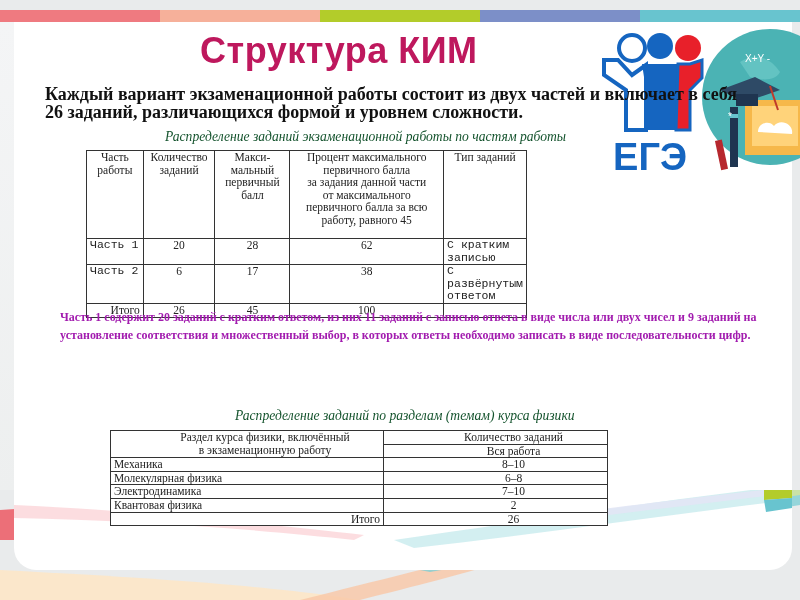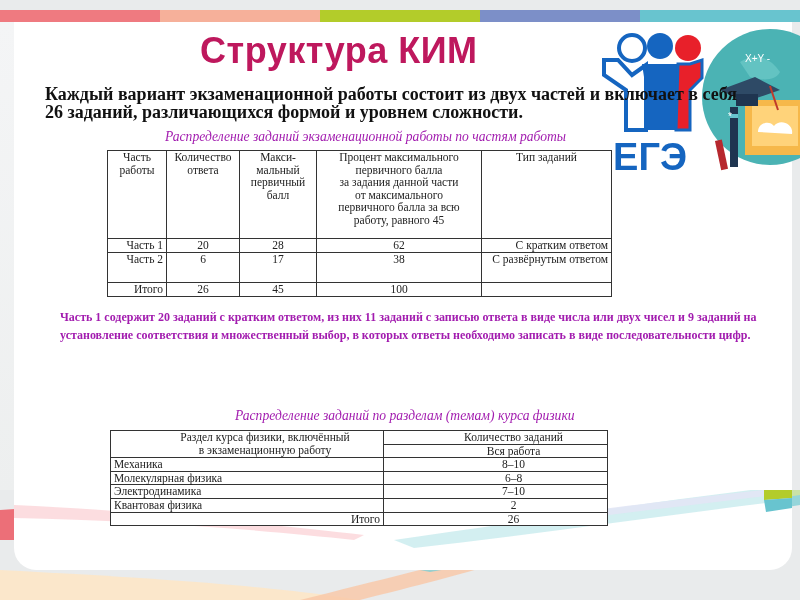--- a/index.html
+++ b/index.html
@@ -19,27 +19,27 @@
   .title {
     position:absolute; left:200px; top:30px; width:340px; text-align:left;
     font-family:"Liberation Sans", sans-serif; font-weight:bold; font-size:36px;
     color:#be185d; letter-spacing:0.5px;
   }
   .intro {
     position:absolute; left:45px; top:85px; width:700px;
     font-weight:bold; font-size:18px; line-height:18px; color:#111;
   }
   .caption {
-    position:absolute; font-style:italic; font-size:13.6px; color:#a21caf; white-space:nowrap;
+    position:absolute; font-style:italic; font-size:13.6px; color:#14532d; white-space:nowrap;
   }
   table.kim { position:absolute; border-collapse:collapse; background:#fff; font-size:11.5px; color:#222; }
   table.kim td { border:1px solid #333; padding:0 3px; vertical-align:top; line-height:12.6px; }
-  .t1 { left:107px; top:150px; width:505px; }
+  .t1 { left:86px; top:150px; width:441px; }
   .t1 td { text-align:center; }
-  .t1 td.lft { text-align:right; }
+  .t1 td.lft { text-align:left;font-family:Liberation Mono, monospace; }
   .t1 td.rt { text-align:right; }
   .t2 { left:110px; top:430px; width:498px; }
   .t2 td { line-height:14px; }
   .t2 td.c { text-align:center;padding-left:39px; }
   .t2 td.r { text-align:right; }
   .body-text {
     position:absolute; left:60px; top:308px; width:700px;
     font-weight:bold; font-size:12px; line-height:18px; color:#a21caf;
   }
   .body-text p { margin:0; }
@@ -112,21 +112,21 @@
 
 <table class="kim t1">
   <tbody>
       <tr style="height:88px">
     <td style="width:52px">
       <div>Часть</div>
       <div>работы</div>
     </td>
     <td style="width:66px">
       <div>Количество</div>
-      <div>ответа</div>
+      <div>заданий</div>
     </td>
     <td style="width:70px">
       <div>Макси-</div>
       <div>мальный</div>
       <div>первичный</div>
       <div>балл</div>
     </td>
     <td style="width:158px">
       <div>Процент максимального</div>
       <div>первичного балла</div>
@@ -137,21 +137,21 @@
     </td>
     <td>
       <div>Тип заданий</div>
     </td>
   </tr>
   <tr style="height:14px">
     <td class="lft">Часть 1</td>
     <td>20</td>
     <td>28</td>
     <td>62</td>
-    <td class="lft">С кратким ответом</td>
+    <td class="lft">С кратким записью</td>
   </tr>
   <tr style="height:30px">
     <td class="lft">Часть 2</td>
     <td>6</td>
     <td>17</td>
     <td>38</td>
     <td class="lft">С развёрнутым ответом</td>
   </tr>
   <tr style="height:14px">
     <td class="rt">Итого</td>

